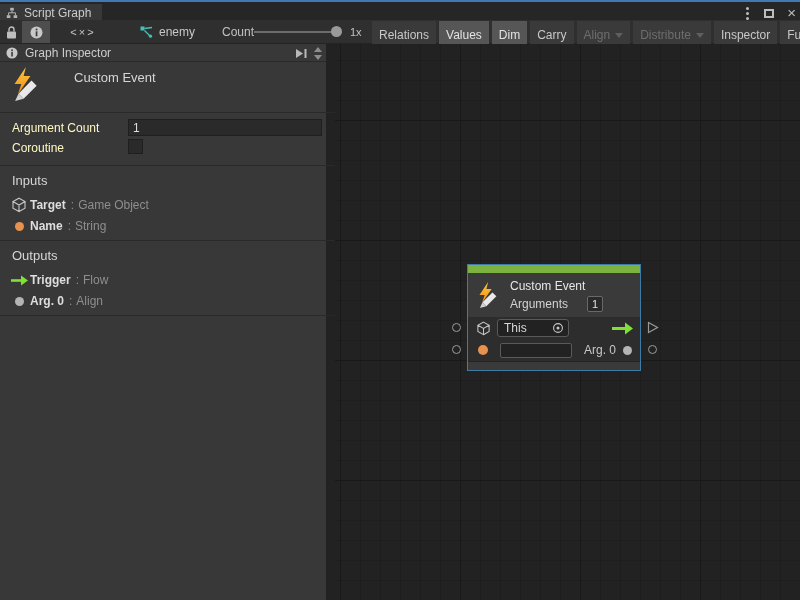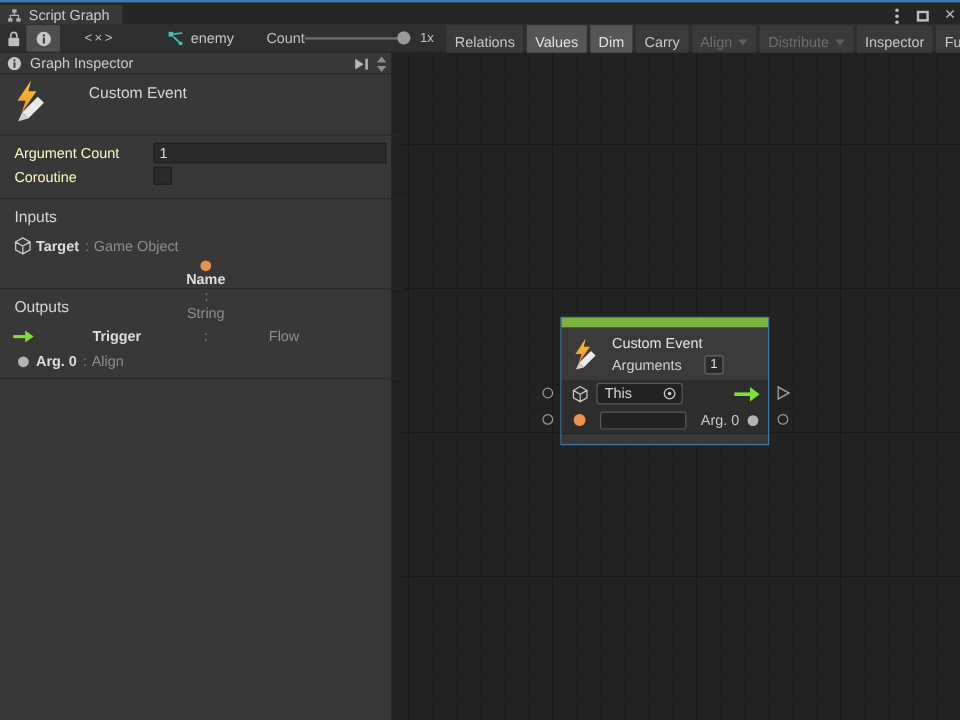--- a/index.html
+++ b/index.html
@@ -59,21 +59,21 @@
   .field-label { position:absolute; left:12px; color:#fef9c3; }
   .fl1 { top:77px; } .fl2 { top:97px; }
   .insp-input { position:absolute; left:128px; top:75px; width:194px; height:17px; background:#2a2a2a;
                 border:1px solid #1f1f1f; color:#dedede; font-size:12px; padding:0 4px;
                 font-family:"Liberation Sans","DejaVu Sans",sans-serif; outline:none; }
   .checkbox { position:absolute; left:128px; top:95px; width:15px; height:15px; background:#2a2a2a; border:1px solid #1f1f1f; cursor:pointer; }
 
   .sec-head { position:absolute; left:12px; font-size:13px; color:#d6d6d6; }
   .sh-in { top:129px; } .sh-out { top:204px; }
   .io-row { position:absolute; left:0; width:335px; height:18px; display:flex; align-items:center; padding-left:8px; }
-  .r-target { top:152px; } .r-name { top:173px;flex-direction:column; } .r-trigger { top:227px;gap:47px; } .r-arg0 { top:248px; }
+  .r-target { top:152px; } .r-name { top:173px; } .r-trigger { top:227px; } .r-arg0 { top:248px; }
   .io-icon { width:22px; display:flex; align-items:center; justify-content:center; }
   .io-name { font-weight:bold; color:#dedede; }
   .io-colon { color:#8e8e8e; margin:0 4px 0 5px; }
   .io-type { color:#8e8e8e; }
   .dot { border-radius:50%; }
   .dot-orange { width:9px; height:9px; background:#e8914e; }
   .dot-gray { width:9px; height:9px; background:#b4b4b4; }
 
   
   .graph { position:absolute; left:335px; top:44px; width:465px; height:556px; background-color:#222222;

